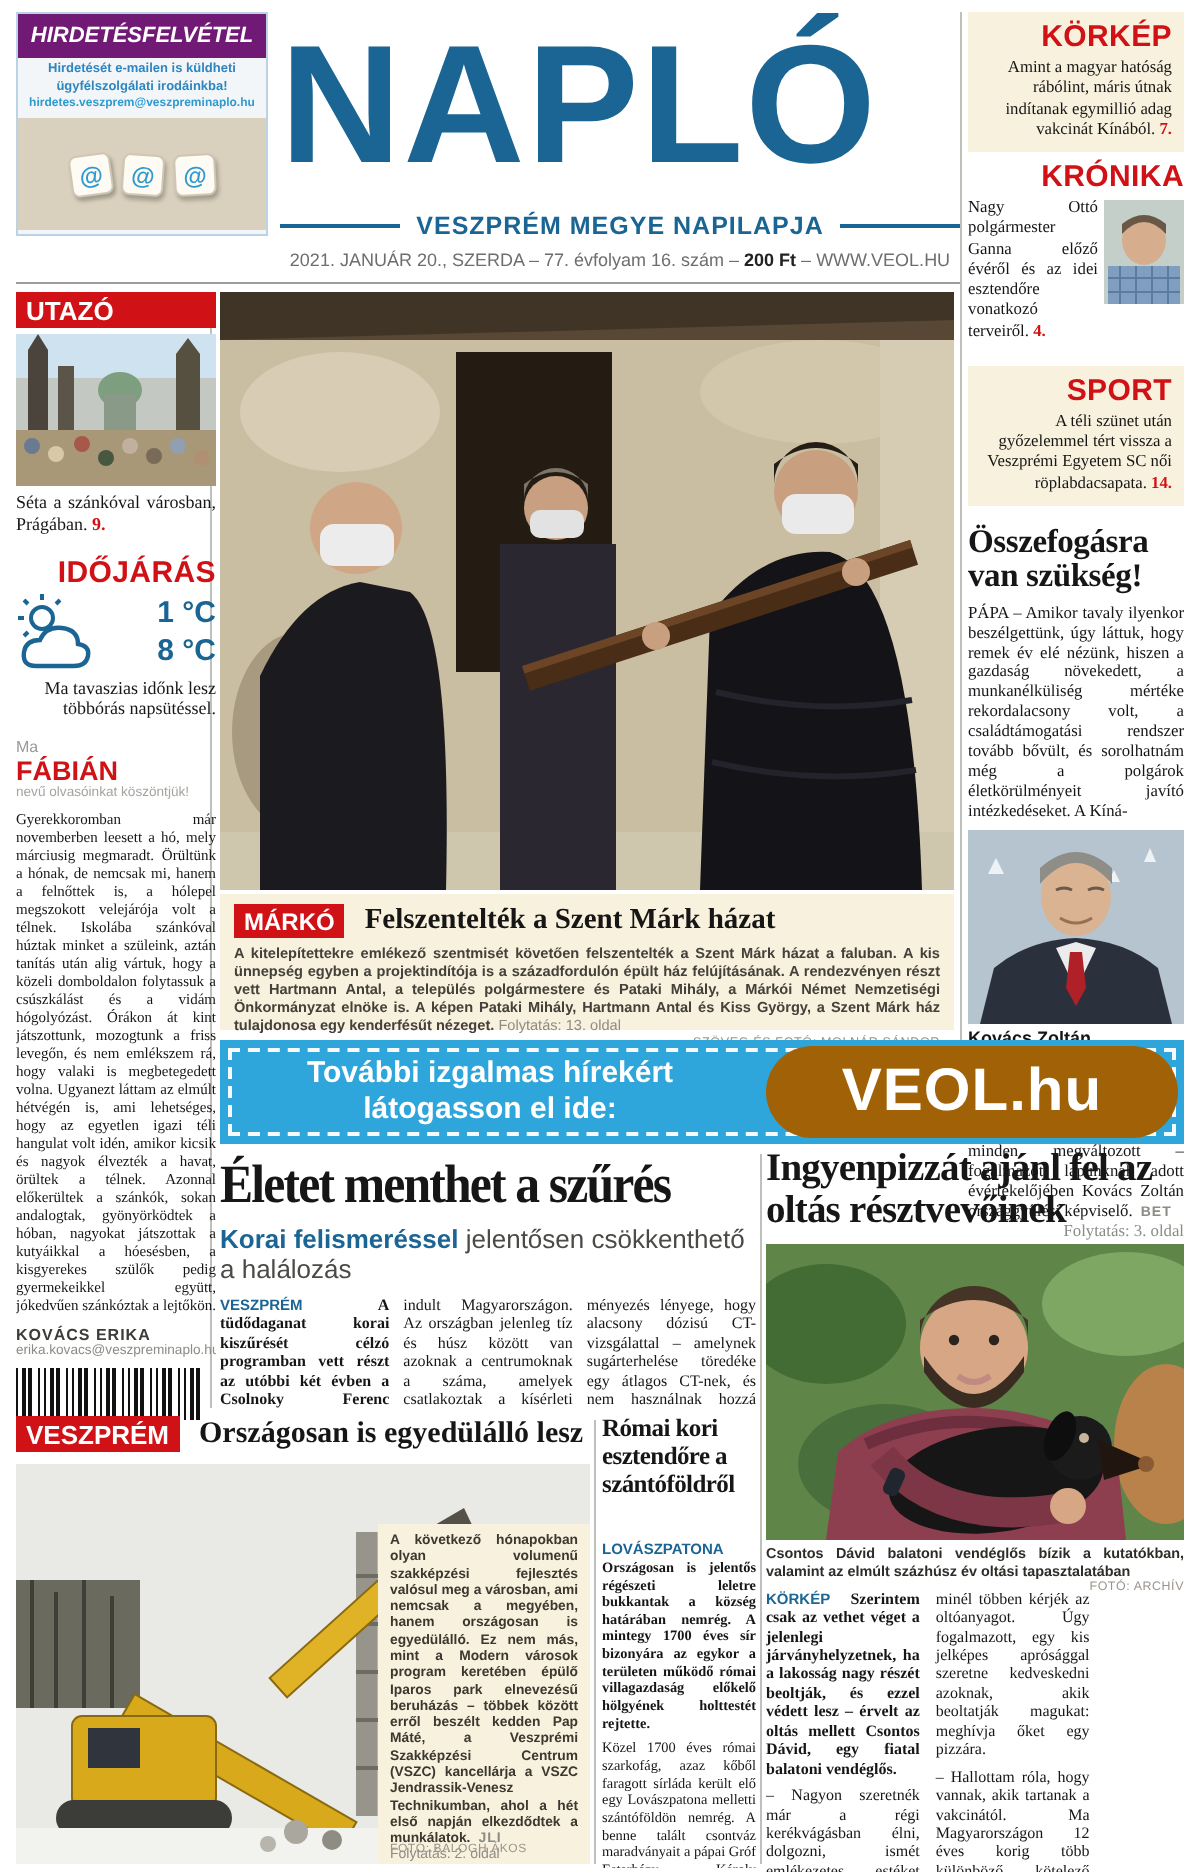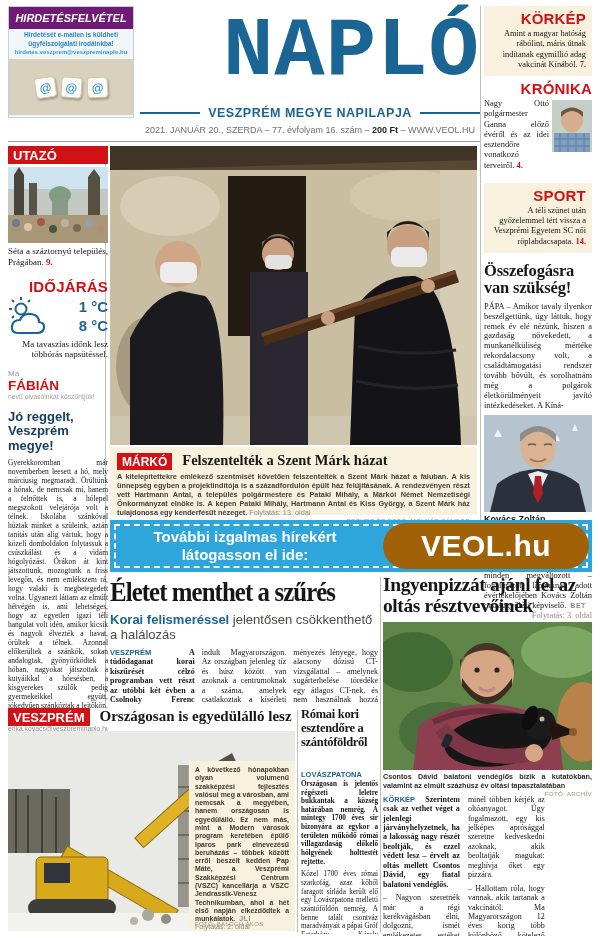--- a/index.html
+++ b/index.html
@@ -15,22 +15,22 @@
 .credit{font-family:"Liberation Sans",sans-serif;color:#9a948a;text-transform:uppercase;letter-spacing:.3px}
 .divider{background:#c0c0ba}
 
 .adbox{left:8px;top:6px;width:126px;height:112px;border:1px solid #bcd3e4;background:#f3f6f8}
 .ad-title{height:22px;background:#701a75;color:#fff;font:italic bold 11px/22px "Liberation Sans",sans-serif;text-align:center}
 .ad-line{font:bold 6.5px "Liberation Sans",sans-serif;color:#2e86c0;text-align:center;margin-top:2px}
 .ad-mail{font:bold 6px "Liberation Sans",sans-serif;color:#2e9ad0;text-align:center;margin-top:2px}
 .ad-dice{height:56px;margin-top:4px;background:#d9d0bd;display:flex;align-items:center;justify-content:center;gap:5px}
 .die{width:21px;height:21px;background:#fdfbf4;border:1px solid #cfc7b2;border-radius:4px;box-shadow:1px 2px 2px rgba(0,0,0,.25);
      display:flex;align-items:center;justify-content:center;font:bold 12px "Liberation Sans",sans-serif;color:#2e9ad0}
-.masthead{left:140px;top:0px;width:340px;height:104px;text-align:right;
-          font-family:Liberation Mono, monospace;font-weight:bold;font-size:84px;line-height:104px;color:#1a6593;letter-spacing:1px}
+.masthead{left:140px;top:0px;width:340px;height:104px;text-align:left;
+          font-family:Liberation Sans, sans-serif;font-weight:bold;font-size:84px;line-height:104px;color:#1a6593;letter-spacing:1px}
 .tagline{left:140px;top:106px;width:340px;display:flex;align-items:center;gap:8px;color:#1a6593}
 .tagline .tl{flex:1;height:2px;background:#1a6593}
 .tagline .tx{font:bold 12.5px "Liberation Sans",sans-serif;letter-spacing:.5px;white-space:nowrap}
 .dateline{left:140px;top:125px;width:340px;text-align:center;font:9px "Liberation Sans",sans-serif;color:#6e6e6e}
 .dateline b{color:#222}
 .hrule{left:8px;top:141px;width:472px;height:1px;background:#9c9c98}
 
 .rail{left:484px;top:6px;width:108px;height:930px;overflow:hidden}
 .rail-title{color:#d01217;font:bold 15px "Liberation Sans",sans-serif;text-align:right;letter-spacing:.2px}
 .rail-box{padding:4px 6px 6px}
@@ -193,41 +193,40 @@
       <rect x="0" y="48" width="100" height="28" fill="#a89878"></rect>
       <circle cx="8" cy="56" r="4" fill="#6a7a90"></circle>
         <circle cx="20" cy="60" r="4" fill="#d8c8a8"></circle>
       <circle cx="33" cy="55" r="4" fill="#a85848"></circle>
         <circle cx="45" cy="62" r="4" fill="#485840"></circle>
       <circle cx="57" cy="56" r="4" fill="#c0b0a0"></circle>
         <circle cx="69" cy="61" r="4" fill="#7a6a58"></circle>
       <circle cx="81" cy="56" r="4" fill="#90a0b0"></circle>
         <circle cx="93" cy="62" r="4" fill="#b09070"></circle>
     </svg>
-    <div class="lcap jus"><span>Séta a száztornyú település, Prágában. </span><span class="pg">9.</span></div>
+    <div class="lcap jus"><span>Séta a szánkóval városban, Prágában. </span><span class="pg">9.</span></div>
 
     <div class="rail-title" style="margin-top:9px">IDŐJÁRÁS</div>
     <div class="wx-row">
       <svg width="40" height="40" viewBox="0 0 40 40">
         <circle cx="13" cy="12" r="5.5" stroke="#1a6593" stroke-width="2" fill="none"></circle>
         <path d="M13,3 V0 M13,21 V24 M4,12 H1 M6,5 L4,3 M20,5 L22,3 M6,19 L4,21" stroke="#1a6593" stroke-width="2"></path>
         <path d="M10,36 q-7,0 -6,-7 q1,-6 8,-6 q3,-7 11,-6 q8,1 8,8 q6,1 5,6 q-1,5 -7,5 Z" stroke="#1a6593" stroke-width="2.2" fill="#fff"></path>
       </svg>
       <div class="temps">
         <div>1 °C</div>
         <div>8 °C</div>
       </div>
     </div>
     <div class="wx-txt">Ma tavaszias időnk lesz többórás napsütéssel.</div>
 
     <div class="nd-pre">Ma</div>
     <div class="nd-name">FÁBIÁN</div>
     <div class="nd-suf">nevű olvasóinkat köszöntjük!</div>
 
-    <h2 class="ed-h">Jó reggelt, Veszprém megye!</h2>
     <p class="ed-b jus">Gyerekkoromban már novemberben leesett a hó, mely márciusig megmaradt. Örültünk a hónak, de nemcsak mi, hanem a felnőttek is, a hólepel megszokott velejárója volt a télnek. Iskolába szánkóval húztak minket a szüleink, aztán tanítás után alig vártuk, hogy a közeli domboldalon folytassuk a csúszkálást és a vidám hógolyózást. Órákon át kint játszottunk, mozogtunk a friss levegőn, és nem emlékszem rá, hogy valaki is megbetegedett volna. Ugyanezt láttam az elmúlt hétvégén is, ami lehetséges, hogy az egyetlen igazi téli hangulat volt idén, amikor kicsik és nagyok élvezték a havat, örültek a télnek. Azonnal előkerültek a szánkók, sokan andalogtak, gyönyörködtek a hóban, nagyokat játszottak a kutyáikkal a hóesésben, a kisgyerekes szülők pedig gyermekeikkel együtt, jókedvűen szánkóztak a lejtőkön.</p>
     <div class="ed-a">KOVÁCS ERIKA</div>
     <div class="ed-e">erika.kovacs@veszpreminaplo.hu</div>
     <div class="barcode"></div>
   </div>
 
   <svg class="abs" style="left:110px;top:146px" width="367" height="299" viewBox="0 0 367 299">
     <rect width="367" height="299" fill="#c9bda2"></rect>
     <ellipse cx="60" cy="60" rx="50" ry="30" fill="#d8cdb4"></ellipse>
     <ellipse cx="300" cy="50" rx="60" ry="26" fill="#d2c6ab"></ellipse>

